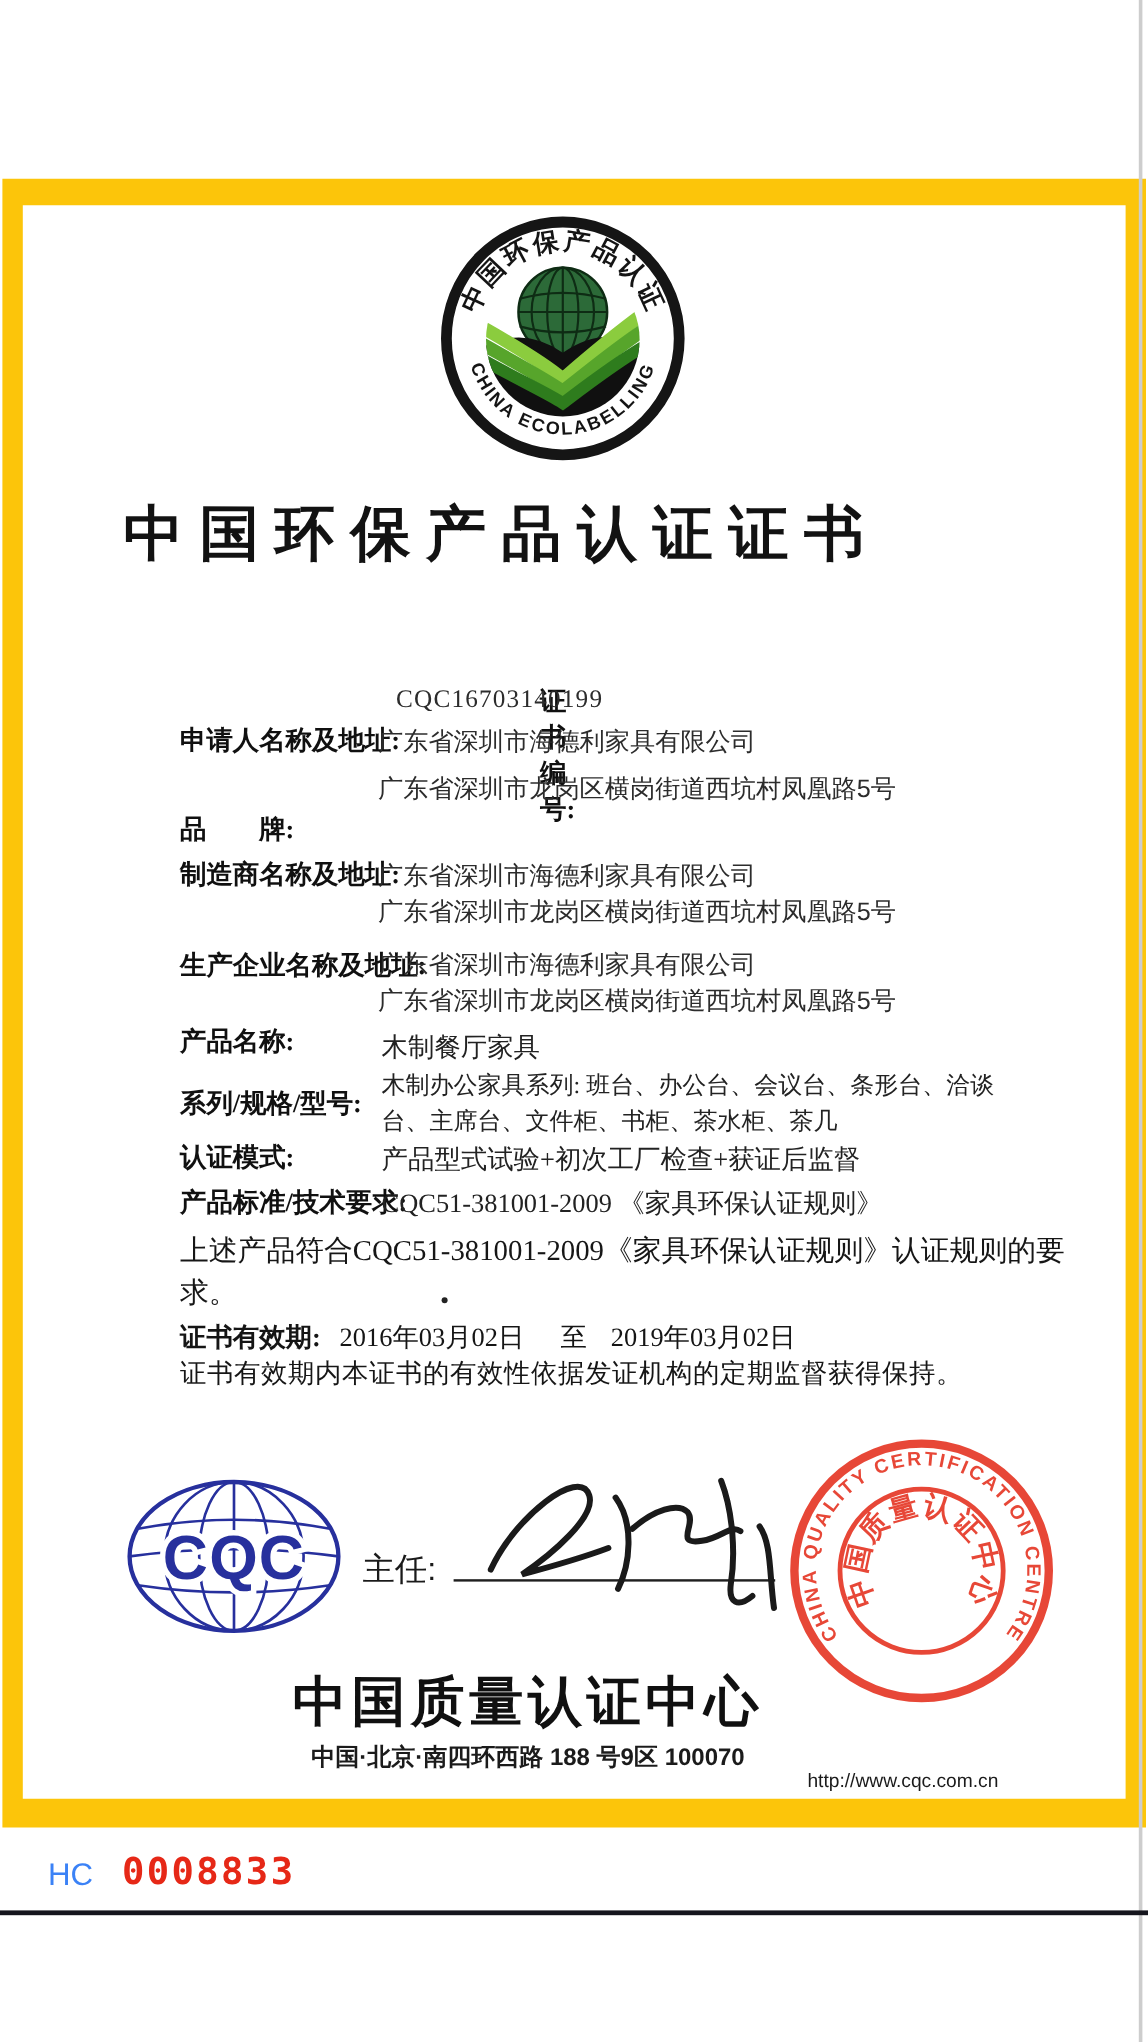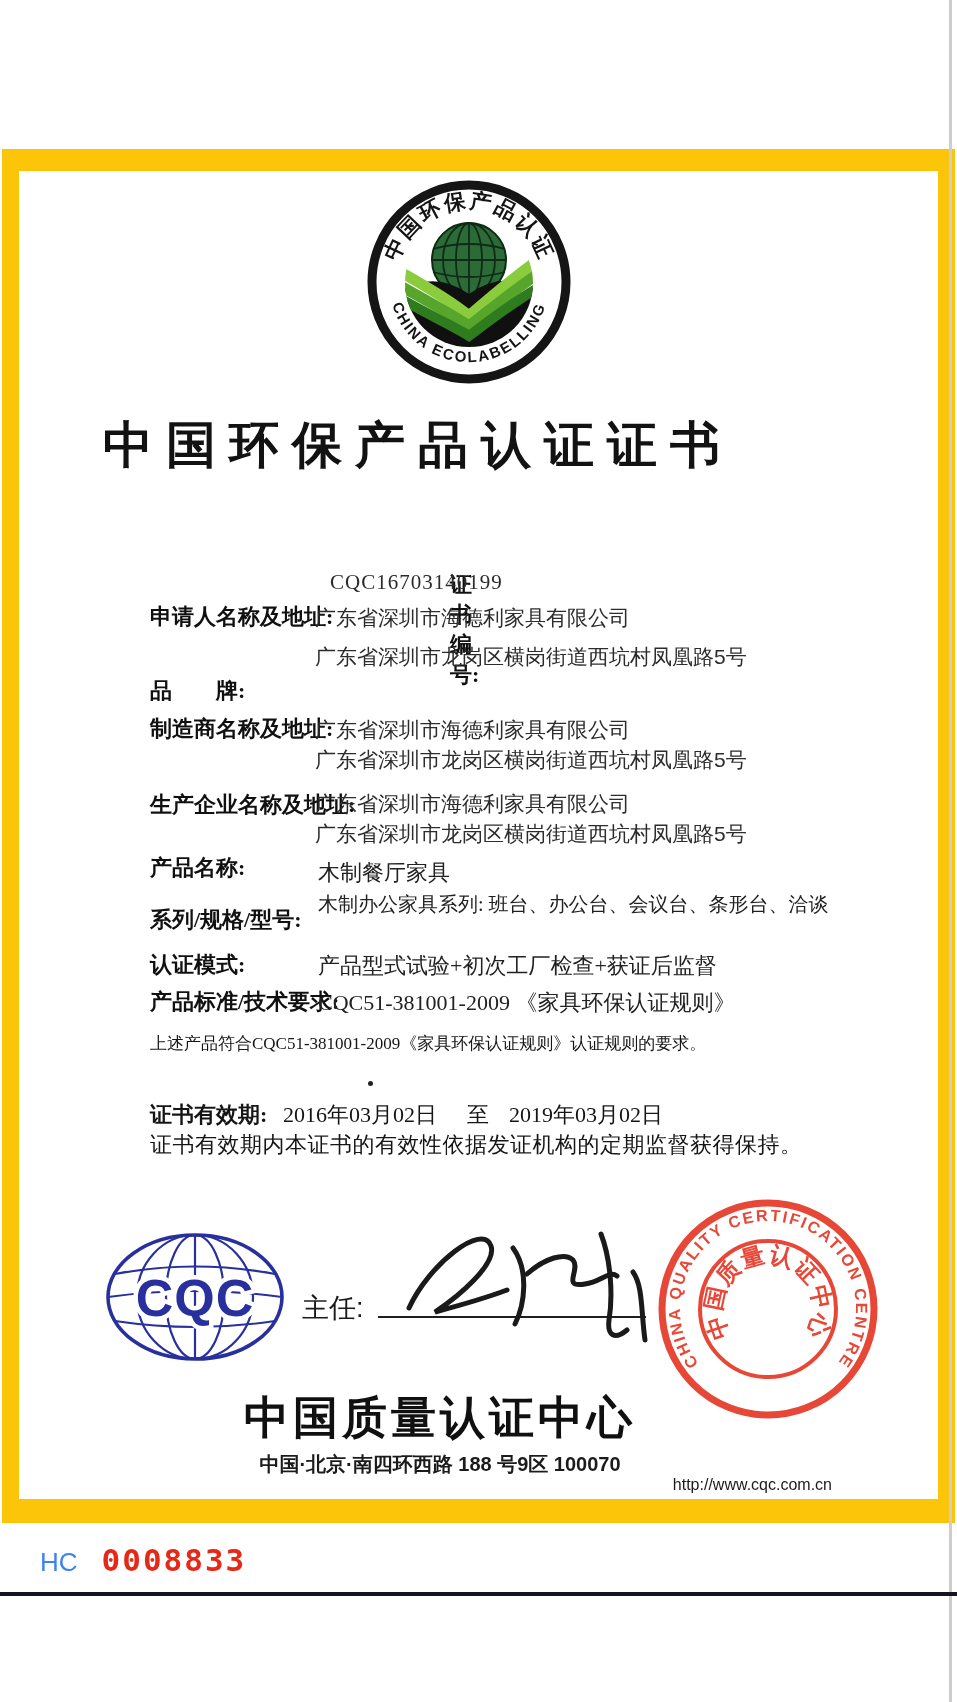--- a/index.html
+++ b/index.html
@@ -18,21 +18,21 @@
   .certline{position:absolute;left:300px;top:570px;font-size:23px;}
   .certline .lab{font-weight:bold;font-family:"Liberation Serif","DejaVu Serif",serif;}
   .certline .val{font-family:"Liberation Serif","DejaVu Serif",serif;letter-spacing:1px;margin-left:30px;}
 
   .lab{position:absolute;left:150px;font-size:22px;font-weight:600;color:#101010;
        font-family:"Liberation Serif","DejaVu Serif",serif;}
   .val{position:absolute;font-size:21px;color:#2c2c2c;}
   .v-sans{left:315px;font-family:"Liberation Sans","DejaVu Sans",sans-serif;}
   .v-serif{left:318px;font-family:"Liberation Serif","DejaVu Serif",serif;color:#222;}
 
-  .statement{position:absolute;left:150px;top:1026px;width:782px;font-size:17px;line-height:35px;
+  .statement{position:absolute;left:150px;top:1026px;width:782px;font-size:24px;line-height:35px;
              font-family:"Liberation Serif","DejaVu Serif",serif;color:#161616;}
   .validity{position:absolute;left:150px;top:1100px;font-size:22px;
             font-family:"Liberation Serif","DejaVu Serif",serif;color:#151515;display:flex;}
   .validity .vlab{width:133px;font-weight:600;}
   .validity .dash{margin:0 0 0 0;}
   .validity .to{margin:0 20px 0 30px;}
   .maintenance{position:absolute;left:150px;top:1130px;font-size:22px;letter-spacing:0.5px;
                font-family:Liberation Mono, monospace;color:#161616;}
 
   .director{position:absolute;left:302px;top:1290px;font-size:27px;color:#1a1a1a;}
@@ -114,20 +114,21 @@
 
   <div class="lab" style="top:790px">生产企业名称及地址:</div>
   <div class="val v-sans" style="top:790px">广东省深圳市海德利家具有限公司</div>
   <div class="val v-sans" style="top:820px">广东省深圳市龙岗区横岗街道西坑村凤凰路5号</div>
 
   <div class="lab" style="top:853px">产品名称:</div>
   <div class="val v-serif" style="top:858px;font-size:22px">木制餐厅家具</div>
 
   <div class="lab" style="top:905px">系列/规格/型号:</div>
   <div class="val v-serif" style="top:891px;font-size:20px">木制办公家具系列: 班台、办公台、会议台、条形台、洽谈</div>
+  <div class="val v-serif" style="top:921px;font-size:20px">台、主席台、文件柜、书柜、茶水柜、茶几</div>
 
   <div class="lab" style="top:950px">认证模式:</div>
   <div class="val v-serif" style="top:951px;font-size:22px">产品型式试验+初次工厂检查+获证后监督</div>
 
   <div class="lab" style="top:987px">产品标准/技术要求:</div>
   <div class="val v-serif" style="top:988px;font-size:22px">CQC51-381001-2009 《家具环保认证规则》</div>
 
   <div class="statement">上述产品符合CQC51-381001-2009《家具环保认证规则》认证规则的要求。</div>
   <div class="dot"></div>
 

